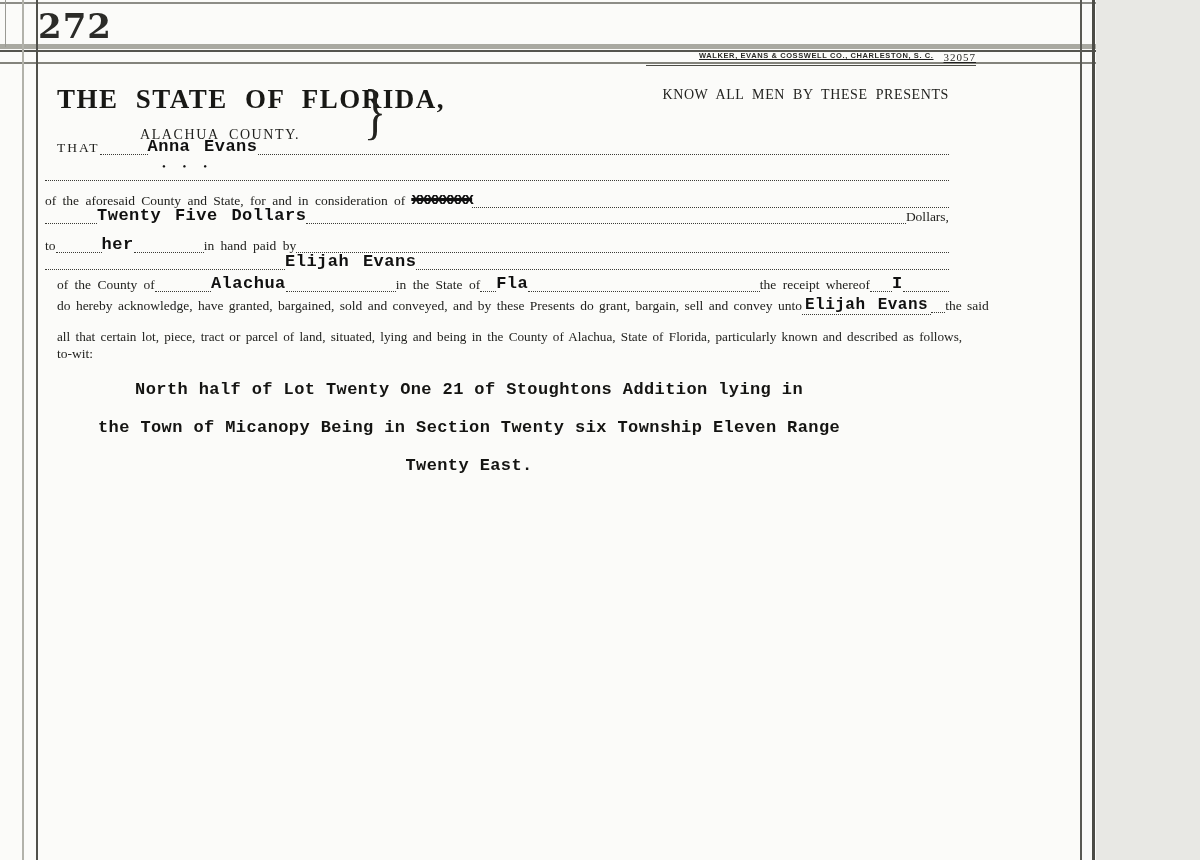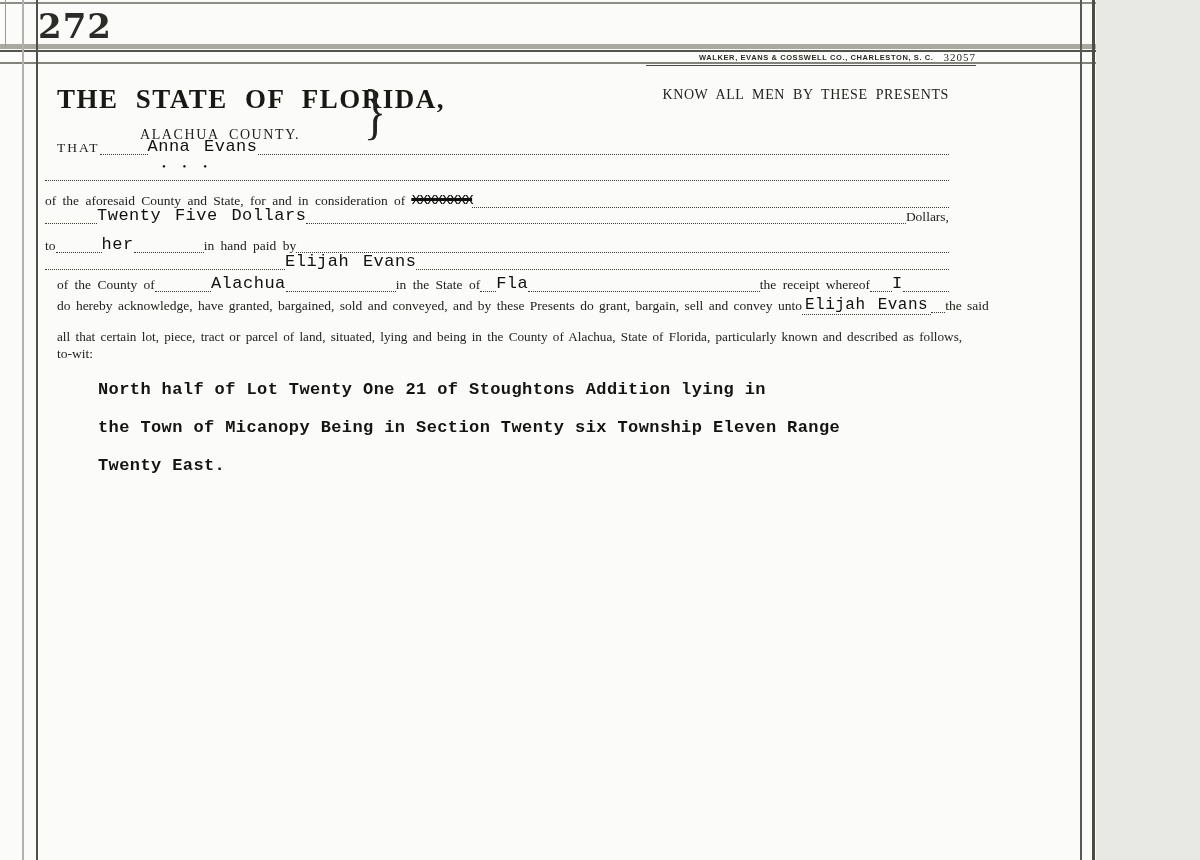--- a/index.html
+++ b/index.html
@@ -15,40 +15,40 @@
   .vrule{position:absolute;top:0;bottom:0;}
   .vrule.l0{left:5px;width:1px;height:47px;bottom:auto;background:#9a9a94;}
   .vrule.l1{left:22px;width:2px;background:#b2b2aa;}
   .vrule.l2{left:36px;width:2px;background:#50504a;}
   .vrule.rt1{left:1080px;width:2px;background:#5a5a54;}
   .vrule.rt2{left:1092px;width:3px;background:#4c4c46;}
   .vrule.rt3{left:1193px;width:1px;height:63px;bottom:auto;background:#8b8b85;}
 
   .pagenum{position:absolute;left:38px;top:6px;font-family:"DejaVu Serif",serif;font-size:34px;font-weight:700;color:#2b2b28;letter-spacing:1px;}
 
-  .imprint{position:absolute;right:120px;top:51px;width:330px;display:flex;justify-content:flex-end;align-items:center;gap:10px;border-bottom:1.5px solid #4c4c46;padding-bottom:2px;}
+  .imprint{position:absolute;right:120px;top:51px;width:330px;display:flex;justify-content:flex-end;align-items:flex-start;gap:10px;border-bottom:1.5px solid #4c4c46;padding-bottom:2px;text-decoration:underline;}
   .imprint .co{font-family:"Liberation Sans",sans-serif;font-size:7.5px;font-weight:700;letter-spacing:.6px;color:#2a2a26;}
   .imprint .num{font-size:11px;color:#2a2a26;letter-spacing:1px;}
 
   .title{position:absolute;left:57px;top:84px;font-size:27px;font-weight:700;letter-spacing:1.5px;word-spacing:9px;color:#181815;transform:scaleY(1.02);}
   .brace{position:absolute;left:360px;top:80px;font-size:62px;font-weight:400;color:#22221f;transform:scaleX(.75);line-height:1;}
   .know-all{position:absolute;right:147px;top:87px;font-size:14px;letter-spacing:.6px;word-spacing:4px;color:#22221f;}
   .county-heading{position:absolute;left:140px;top:127px;font-size:14px;letter-spacing:1.6px;word-spacing:5px;color:#22221f;}
 
   .row{position:absolute;left:57px;right:147px;display:flex;align-items:baseline;font-size:13.5px;word-spacing:3px;white-space:nowrap;color:#22221f;}
   .ld{height:0;border-bottom:1.7px dotted #3b3b36;transform:translateY(3px);}
   .fx{flex:1 1 auto;}
-  .typed{font-family:"Liberation Mono","DejaVu Sans Mono",monospace;font-weight:400;font-size:16px;letter-spacing:.5px;color:#101010;position:relative;top:-1px;white-space:pre;}
+  .typed{font-family:"Liberation Mono","DejaVu Sans Mono",monospace;font-weight:700;font-size:16px;letter-spacing:.5px;color:#101010;position:relative;top:-1px;white-space:pre;}
   .typed.big{font-size:17px;}
   .struck{text-decoration:line-through;text-decoration-thickness:2.5px;letter-spacing:-2px;}
   .underdot{border-bottom:1.7px dotted #3b3b36;padding:0 3px;}
   .dotline{position:absolute;border-bottom:1.7px dotted #3b3b36;left:45px;right:147px;}
   .marks{position:absolute;left:162px;top:160px;font-size:11px;letter-spacing:7px;color:#141414;}
 
-  .description{position:absolute;left:98px;top:371px;font-family:"Liberation Mono","DejaVu Sans Mono",monospace;font-weight:700;font-size:17px;letter-spacing:.4px;color:#141412;line-height:38px;white-space:nowrap;}
+  .description{position:absolute;left:98px;top:371px;font-family:"Liberation Mono","DejaVu Sans Mono",monospace;font-weight:700;font-size:17px;letter-spacing:.4px;color:#141412;line-height:38px;white-space:nowrap;text-align:center;}
 
   .hole{position:absolute;left:1161px;top:234px;width:30px;height:88px;border:2px solid #b1b1a8;border-radius:15px;transform:rotate(-3deg);background:#fbfbf9;}
 </style>
 </head>
 <body>
 
 <div class="page">
 
   <div class="hrule r1"></div>
   <div class="hrule r2"></div>

